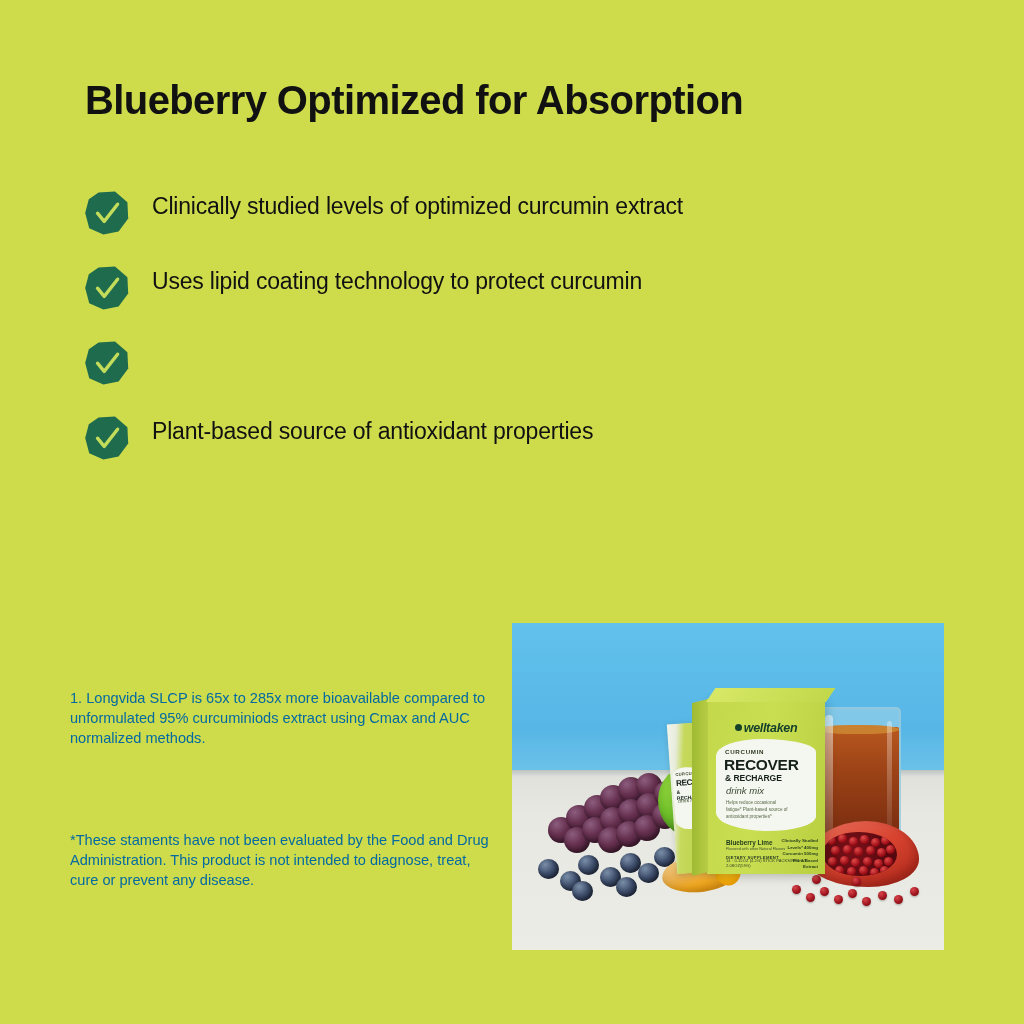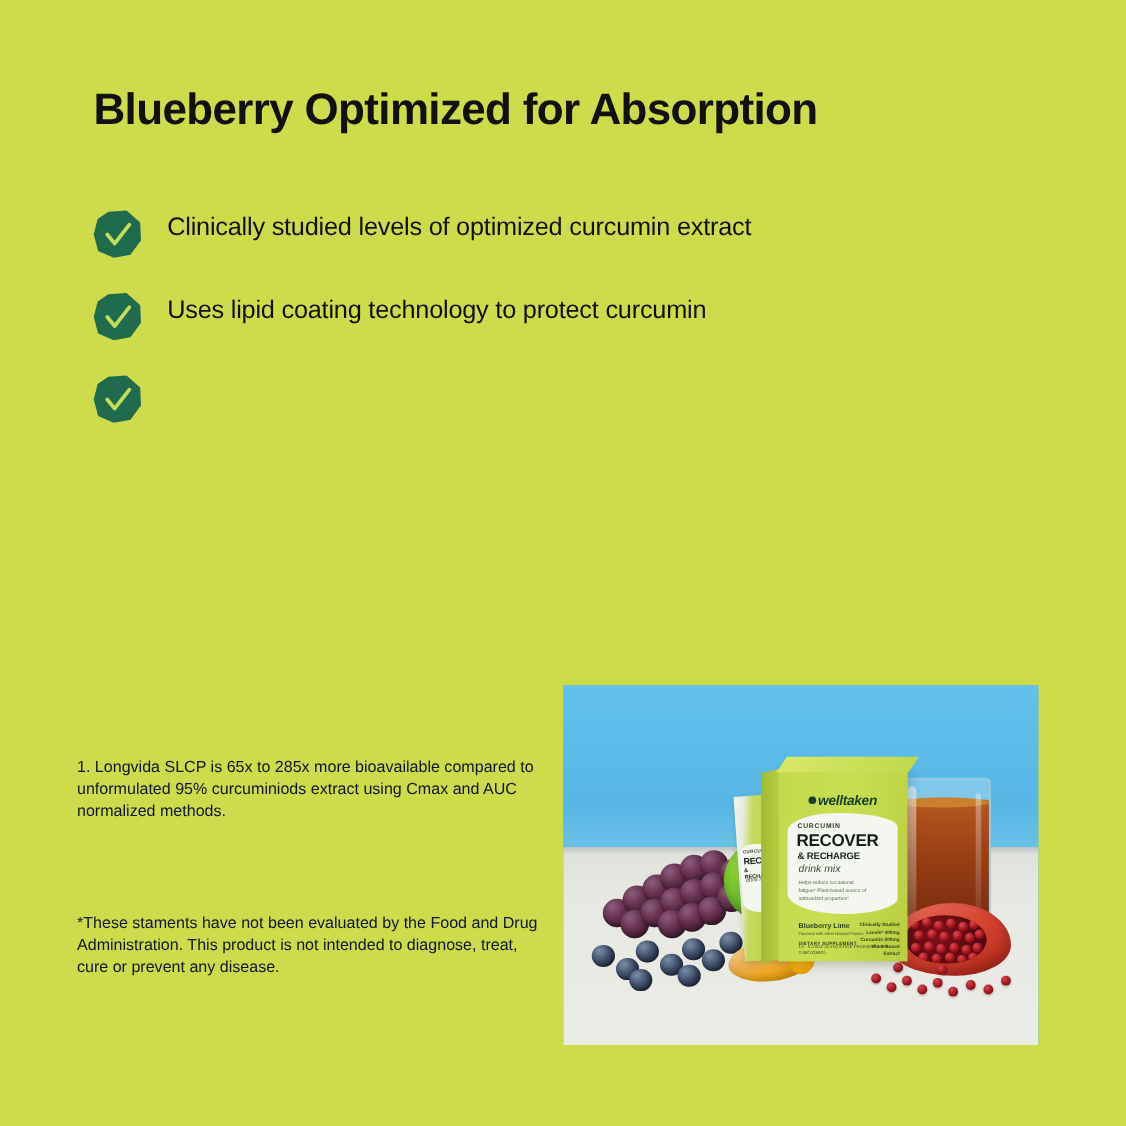--- a/index.html
+++ b/index.html
@@ -59,21 +59,21 @@
     font-size:0.56em;
     vertical-align:super;
     padding-left:3px;
   }
 
   
   .footnote{
     position:absolute;
     font-size:14.6px;
     line-height:1.38;
-    color:#0f172a;
+    color:#0369a1;
     width:420px;
   }
   #footnote-1{ left:70px; top:688px; }
   #footnote-2{ left:70px; top:830px; }
 
   
   .photo{
     position:absolute;
     left:512px; top:623px;
     width:432px; height:327px;
@@ -332,20 +332,29 @@
 
   <div class="benefit-row">
     <span class="check-badge">
       <svg viewBox="0 0 46 46" aria-hidden="true">
         <path d="M14.5 2.6 L31 1.4 L43.4 12.2 L44.2 28.4 L34.6 41.6 L19.4 44.4 L5.2 38.2 L1.2 23 L4.8 9.2 Z" fill="#1e6b4e"></path>
         <path d="M13.5 23.2 L20.2 31.4 L33.6 14.2" fill="none" stroke="#c3dc5a" stroke-width="3.4" stroke-linecap="round" stroke-linejoin="round"></path>
       </svg>
     </span>
   </div>
 
+  <div class="benefit-row">
+    <span class="check-badge">
+      <svg viewBox="0 0 46 46" aria-hidden="true">
+        <path d="M14.5 2.6 L31 1.4 L43.4 12.2 L44.2 28.4 L34.6 41.6 L19.4 44.4 L5.2 38.2 L1.2 23 L4.8 9.2 Z" fill="#1e6b4e"></path>
+        <path d="M13.5 23.2 L20.2 31.4 L33.6 14.2" fill="none" stroke="#c3dc5a" stroke-width="3.4" stroke-linecap="round" stroke-linejoin="round"></path>
+      </svg>
+    </span>
+    <span class="benefit-text">Plant-based source of antioxidant properties</span>
+  </div>
 
 </div>
 
 <p class="footnote" id="footnote-1">1. Longvida SLCP is 65x to 285x more bioavailable compared to unformulated 95% curcuminiods extract using Cmax and AUC normalized methods.</p>
 
 <p class="footnote" id="footnote-2">*These staments have not been evaluated by the Food and Drug Administration. This product is not intended to diagnose, treat, cure or prevent any disease.</p>
 
 <div class="photo">
   <div class="ph-sky"></div>
   <div class="ph-table"></div>

